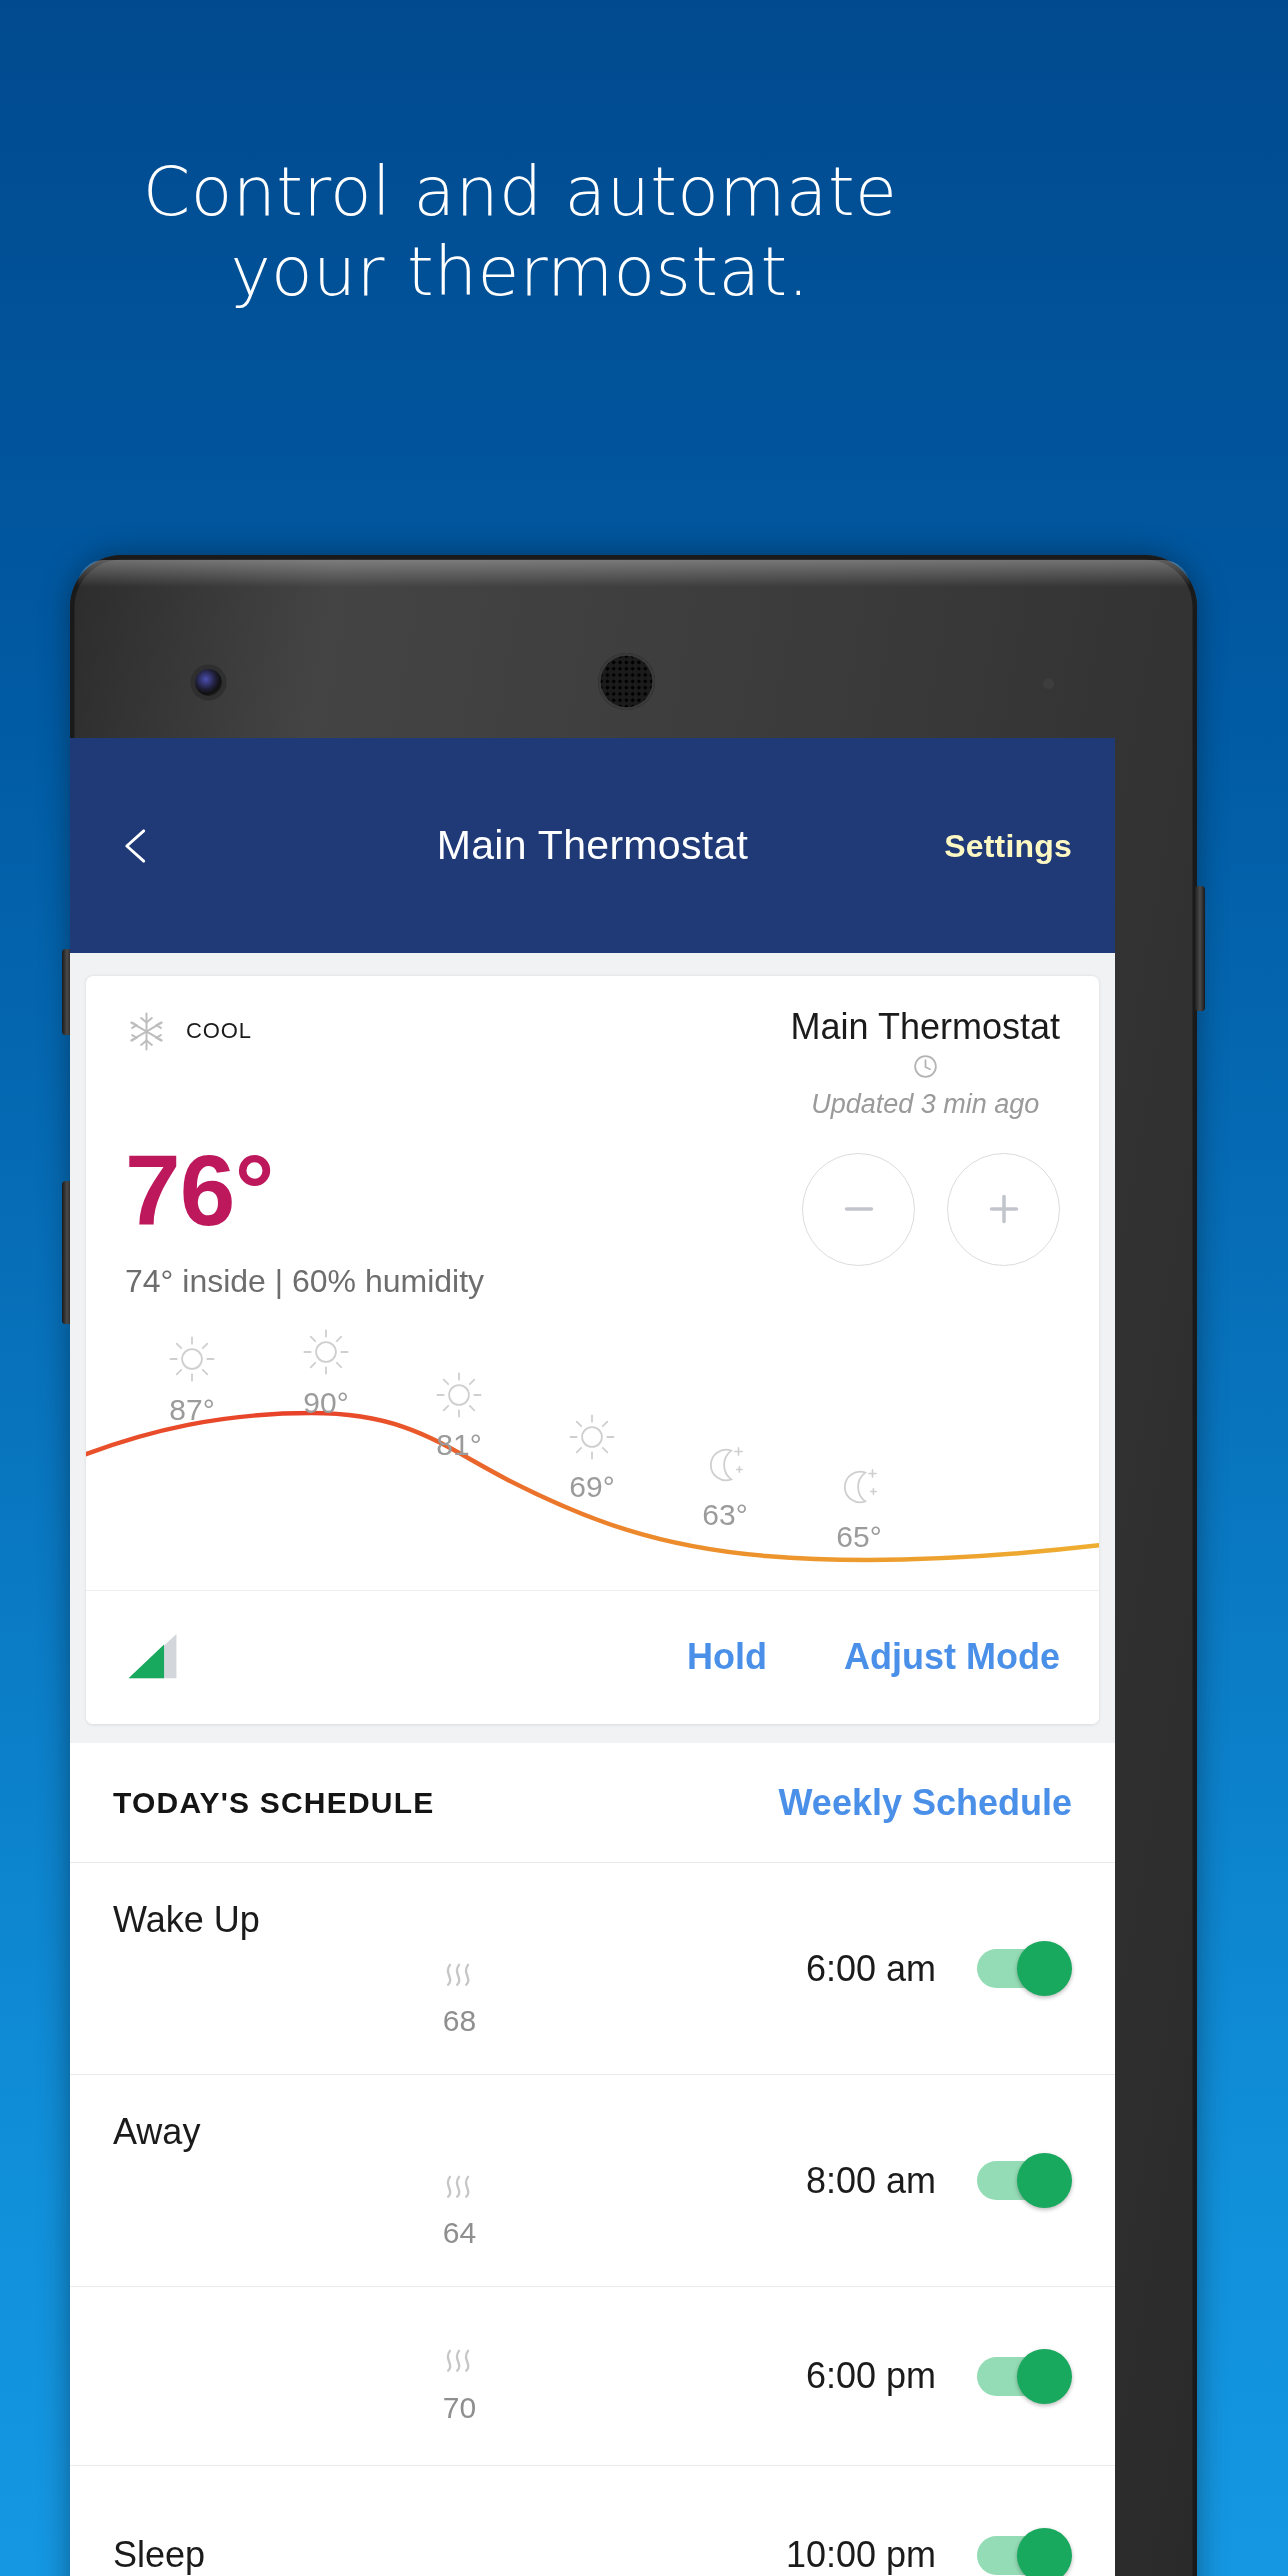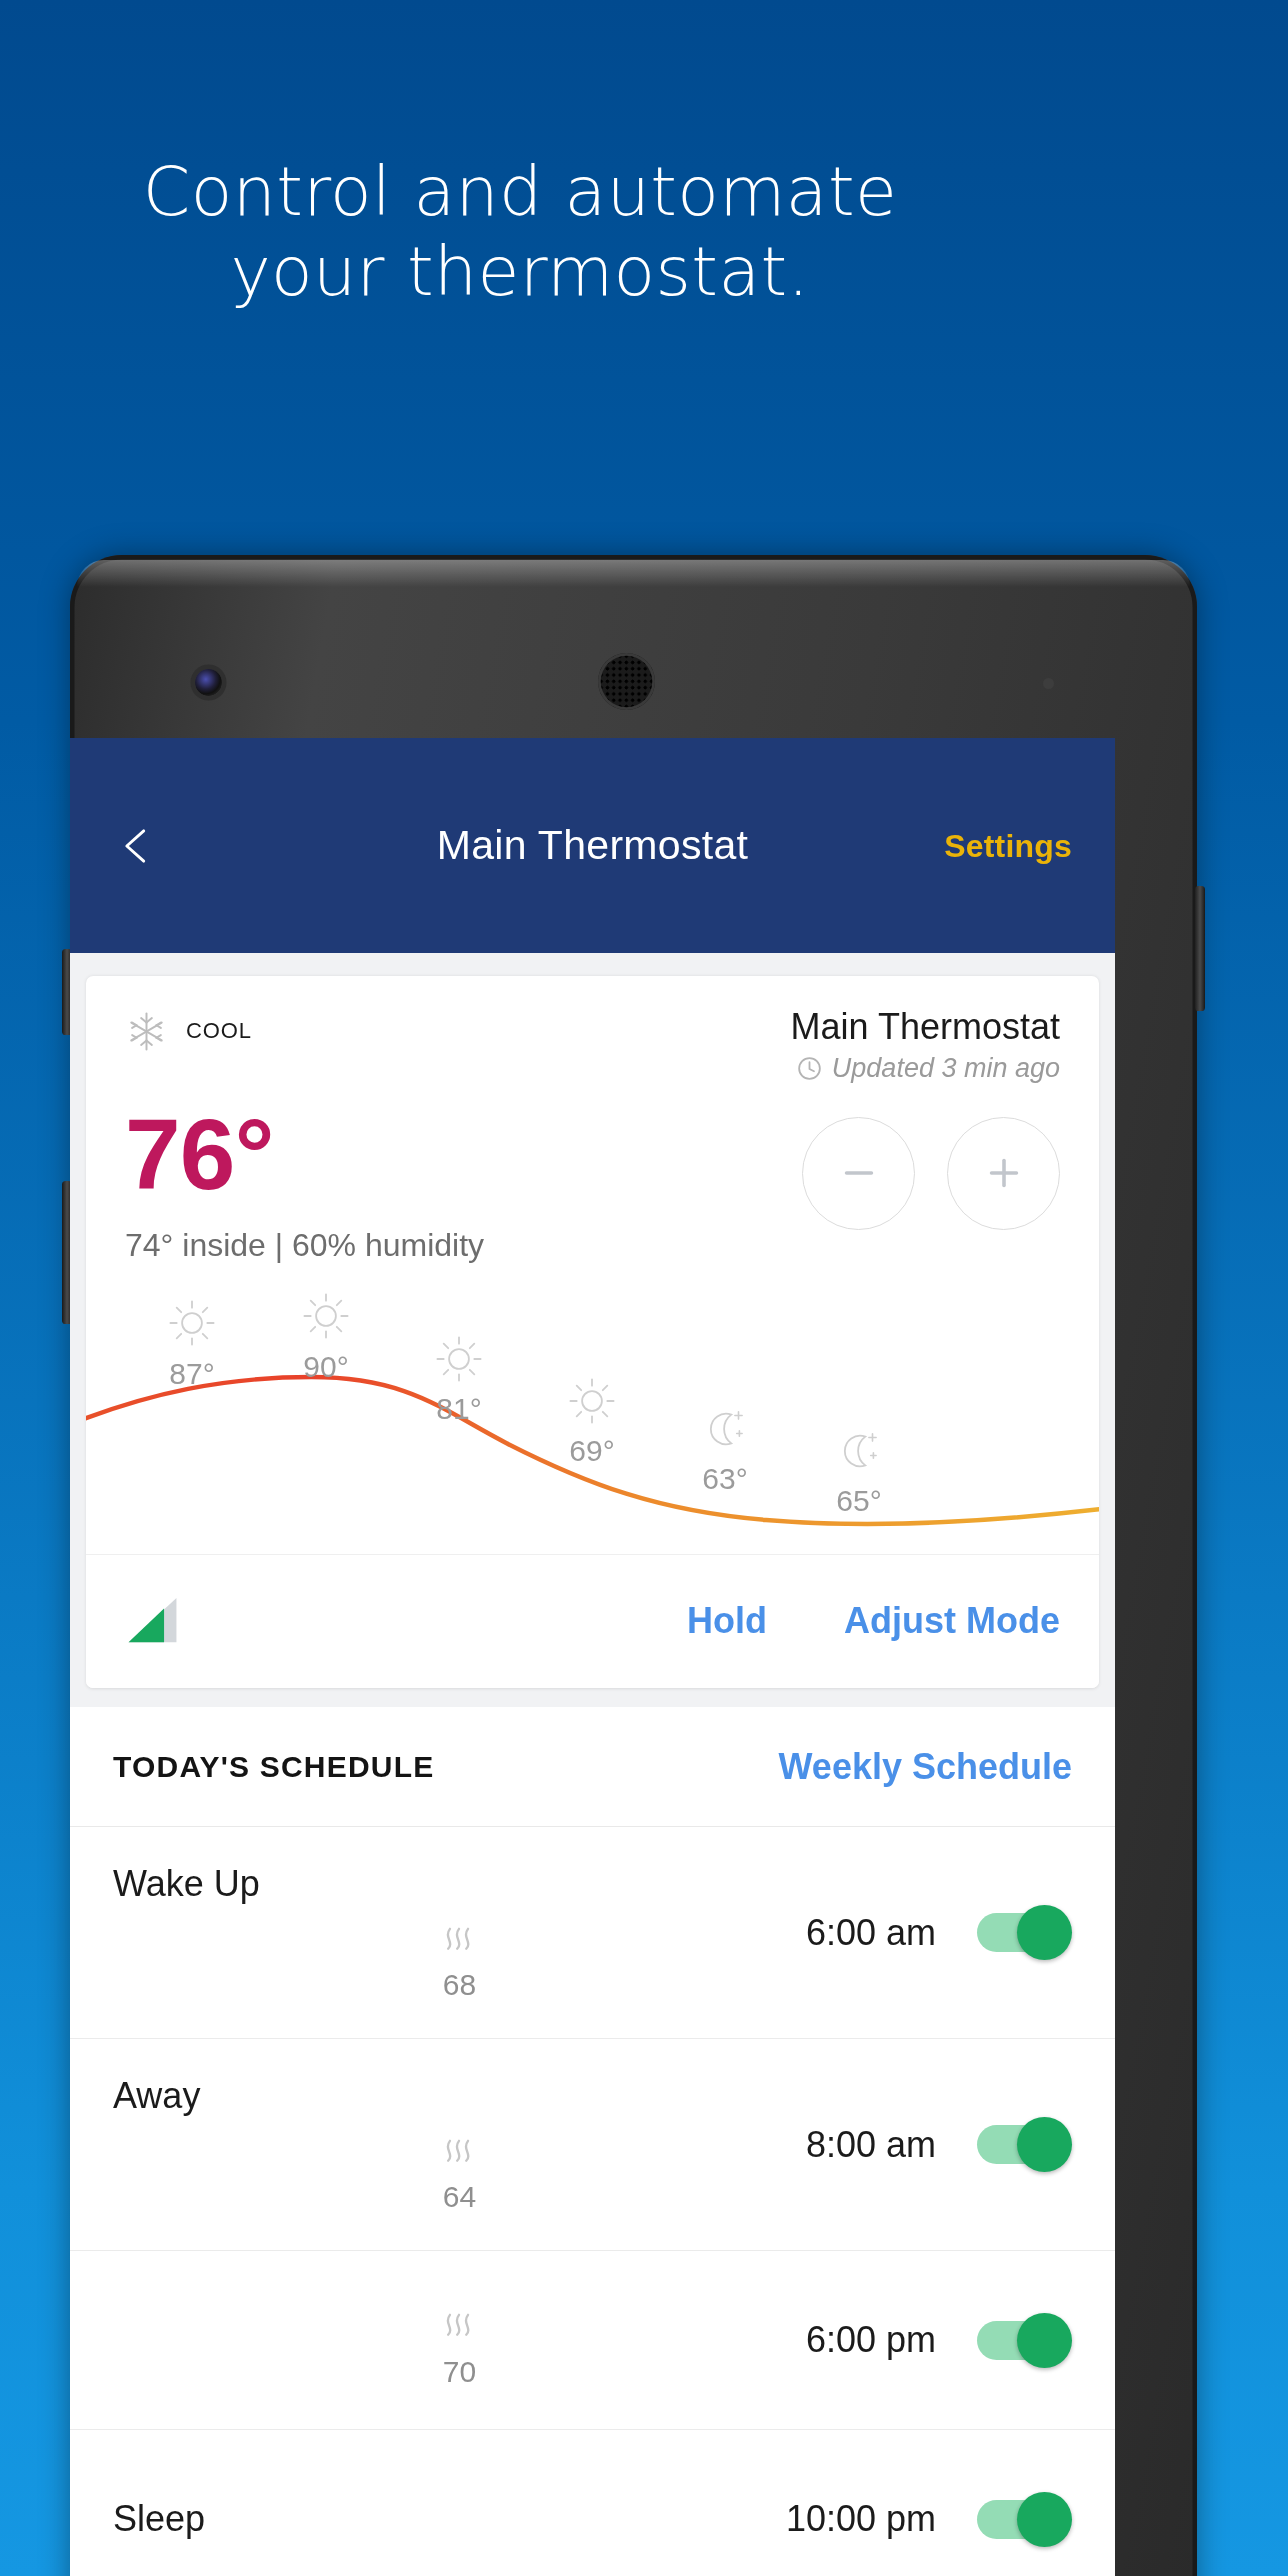--- a/index.html
+++ b/index.html
@@ -79,38 +79,38 @@
   .back-arrow {
     position:absolute; left:47px; top:50%; transform:translateY(-50%);
     width:41px; height:41px;
   }
   .appbar-title {
     width:100%; text-align:center; color:#ffffff;
     font-size:41px; font-weight:400; letter-spacing:0.3px;
   }
   .settings-link {
     position:absolute; right:43px; top:50%; transform:translateY(-50%);
-    color:#eab308; font-size:32px; font-weight:700; letter-spacing:0.2px;
+    color:#fef9c3; font-size:32px; font-weight:700; letter-spacing:0.2px;
   }
 
   
   .card {
     margin:23px 16px 0 16px; background:#ffffff; border-radius:7.2px;
     box-shadow:0 0.9px 3.6px rgba(0,0,0,.10);
     overflow:hidden;
   }
   .card-top { padding:30px 39px 0 39px; }
   .row-mode { display:flex; align-items:flex-start; justify-content:space-between; }
   .mode-left { display:flex; align-items:center; gap:18px; padding-top:3.6px;}
   .mode-label { font-size:22px; color:#1b1b1b; letter-spacing:0.9px; }
   .dev-right { text-align:right; }
   .dev-name { font-size:36px; color:#1b1b1b; }
   .dev-updated {
     display:flex; align-items:center; justify-content:flex-end; gap:9px;
-    font-size:27px; color:#9a9a9a; font-style:italic; margin-top:5.4px;
+    font-size:27px; color:#9a9a9a; font-style:italic; margin-top:5.4px;flex-direction:column;
   }
 
   .row-temp { display:flex; align-items:flex-start; justify-content:space-between; margin-top:19.7px; }
   .temp-big { font-size:100px; font-weight:700; color:#be185d; line-height:1; letter-spacing:-0.9px; }
   .temp-sub { font-size:32px; color:#6d6d6d; margin-top:23px; }
   .steppers { display:flex; gap:32px; padding-top:12.5px;}
   .stepper {
     width:113px; height:113px; border-radius:50%;
     border:1.8px solid #dcdcdc; background:#fff;
     display:flex; align-items:center; justify-content:center;

